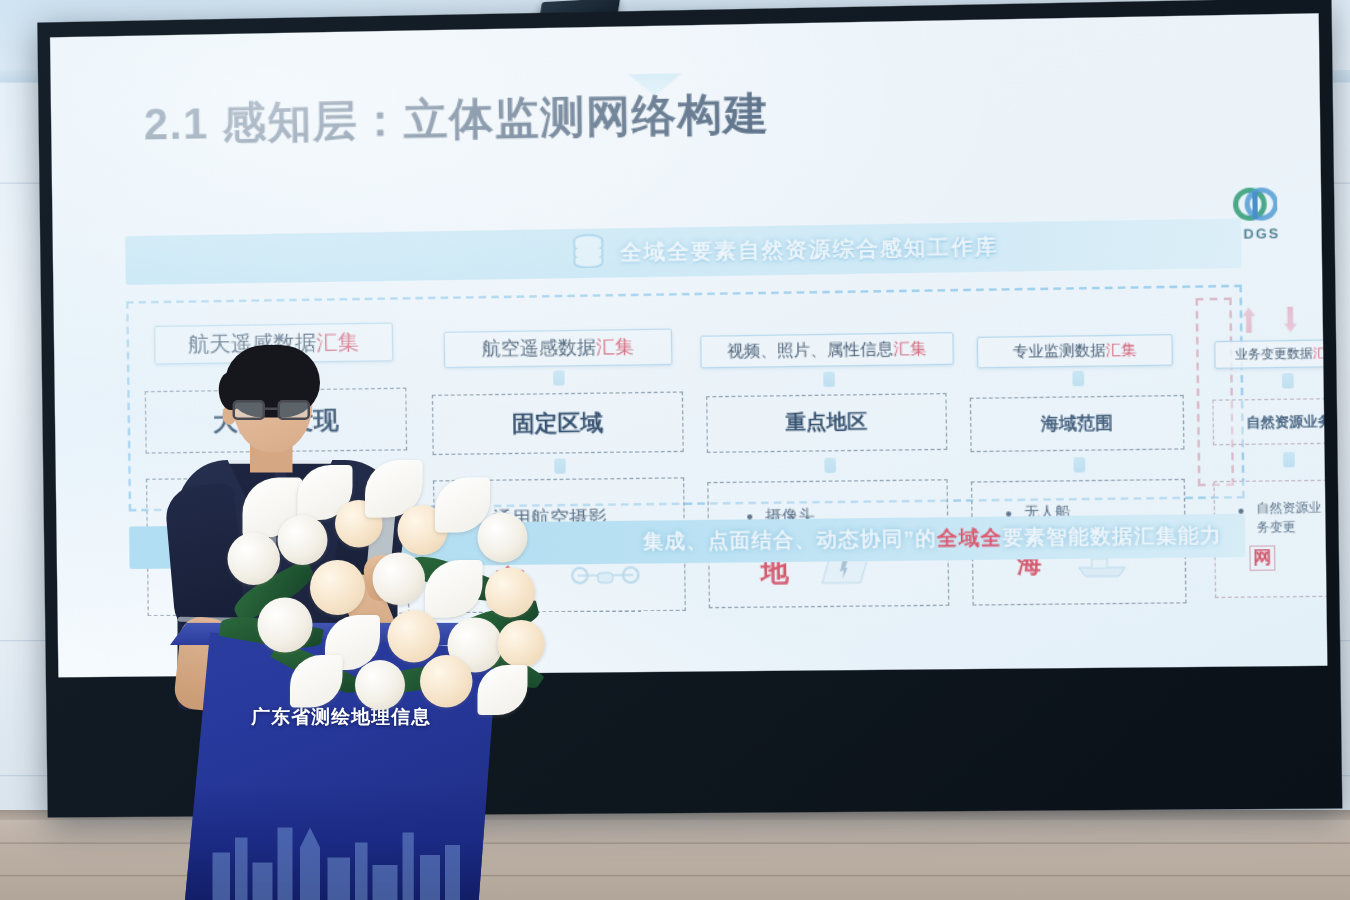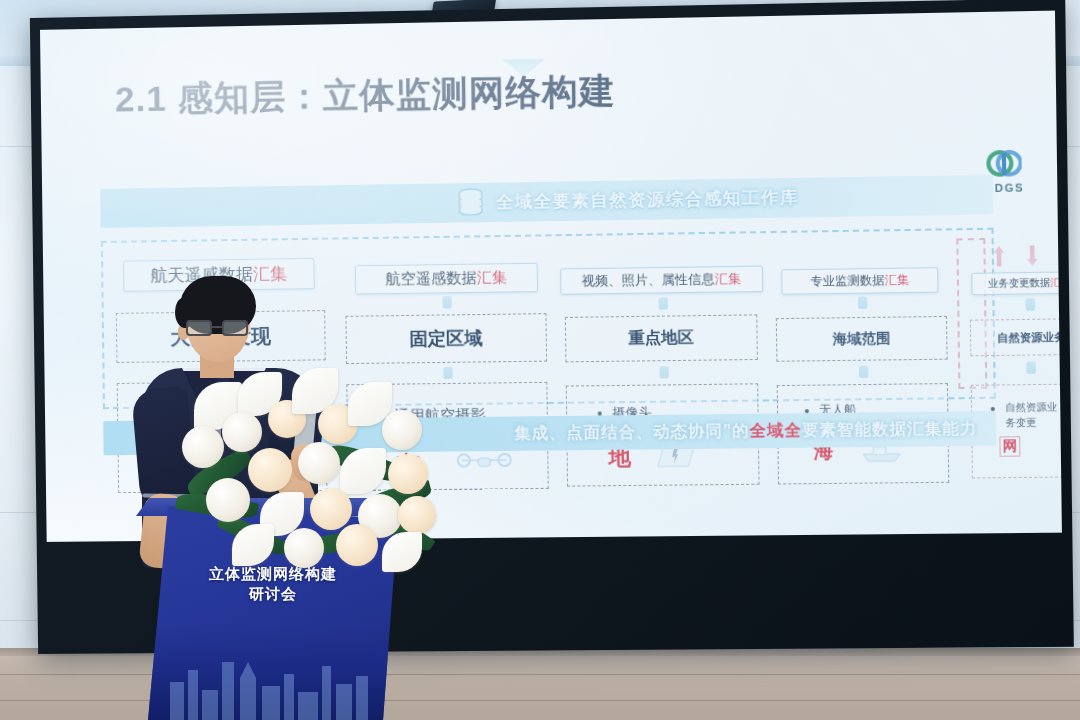--- a/index.html
+++ b/index.html
@@ -553,22 +553,21 @@
       <path d="M76 72V30l8-16 8 16v42z"></path>
       <rect x="98" y="38" width="18" height="34"></rect>
       <rect x="120" y="26" width="10" height="46"></rect>
       <rect x="134" y="44" width="20" height="28"></rect>
       <rect x="158" y="18" width="9" height="54"></rect>
       <rect x="172" y="36" width="16" height="36"></rect>
       <rect x="192" y="28" width="12" height="44"></rect>
     </g>
   </svg>
   <div class="podium-text">
-    <div>立体监测网络构建</div>
-    <div>研讨会</div>
+    <div>广东省测绘地理信息</div>
   </div>
 </div>
 
 <div id="flowers">
   <div class="leaf" style="left:8px;top:96px;width:70px;height:22px;transform:rotate(-28deg)"></div>
   <div class="leaf" style="left:0px;top:130px;width:82px;height:20px;transform:rotate(10deg)"></div>
   <div class="leaf" style="left:40px;top:160px;width:74px;height:18px;transform:rotate(28deg)"></div>
   <div class="leaf" style="left:150px;top:86px;width:76px;height:22px;transform:rotate(22deg)"></div>
   <div class="leaf" style="left:186px;top:122px;width:70px;height:20px;transform:rotate(-14deg)"></div>
   <div class="leaf" style="left:120px;top:168px;width:80px;height:18px;transform:rotate(-8deg)"></div>

